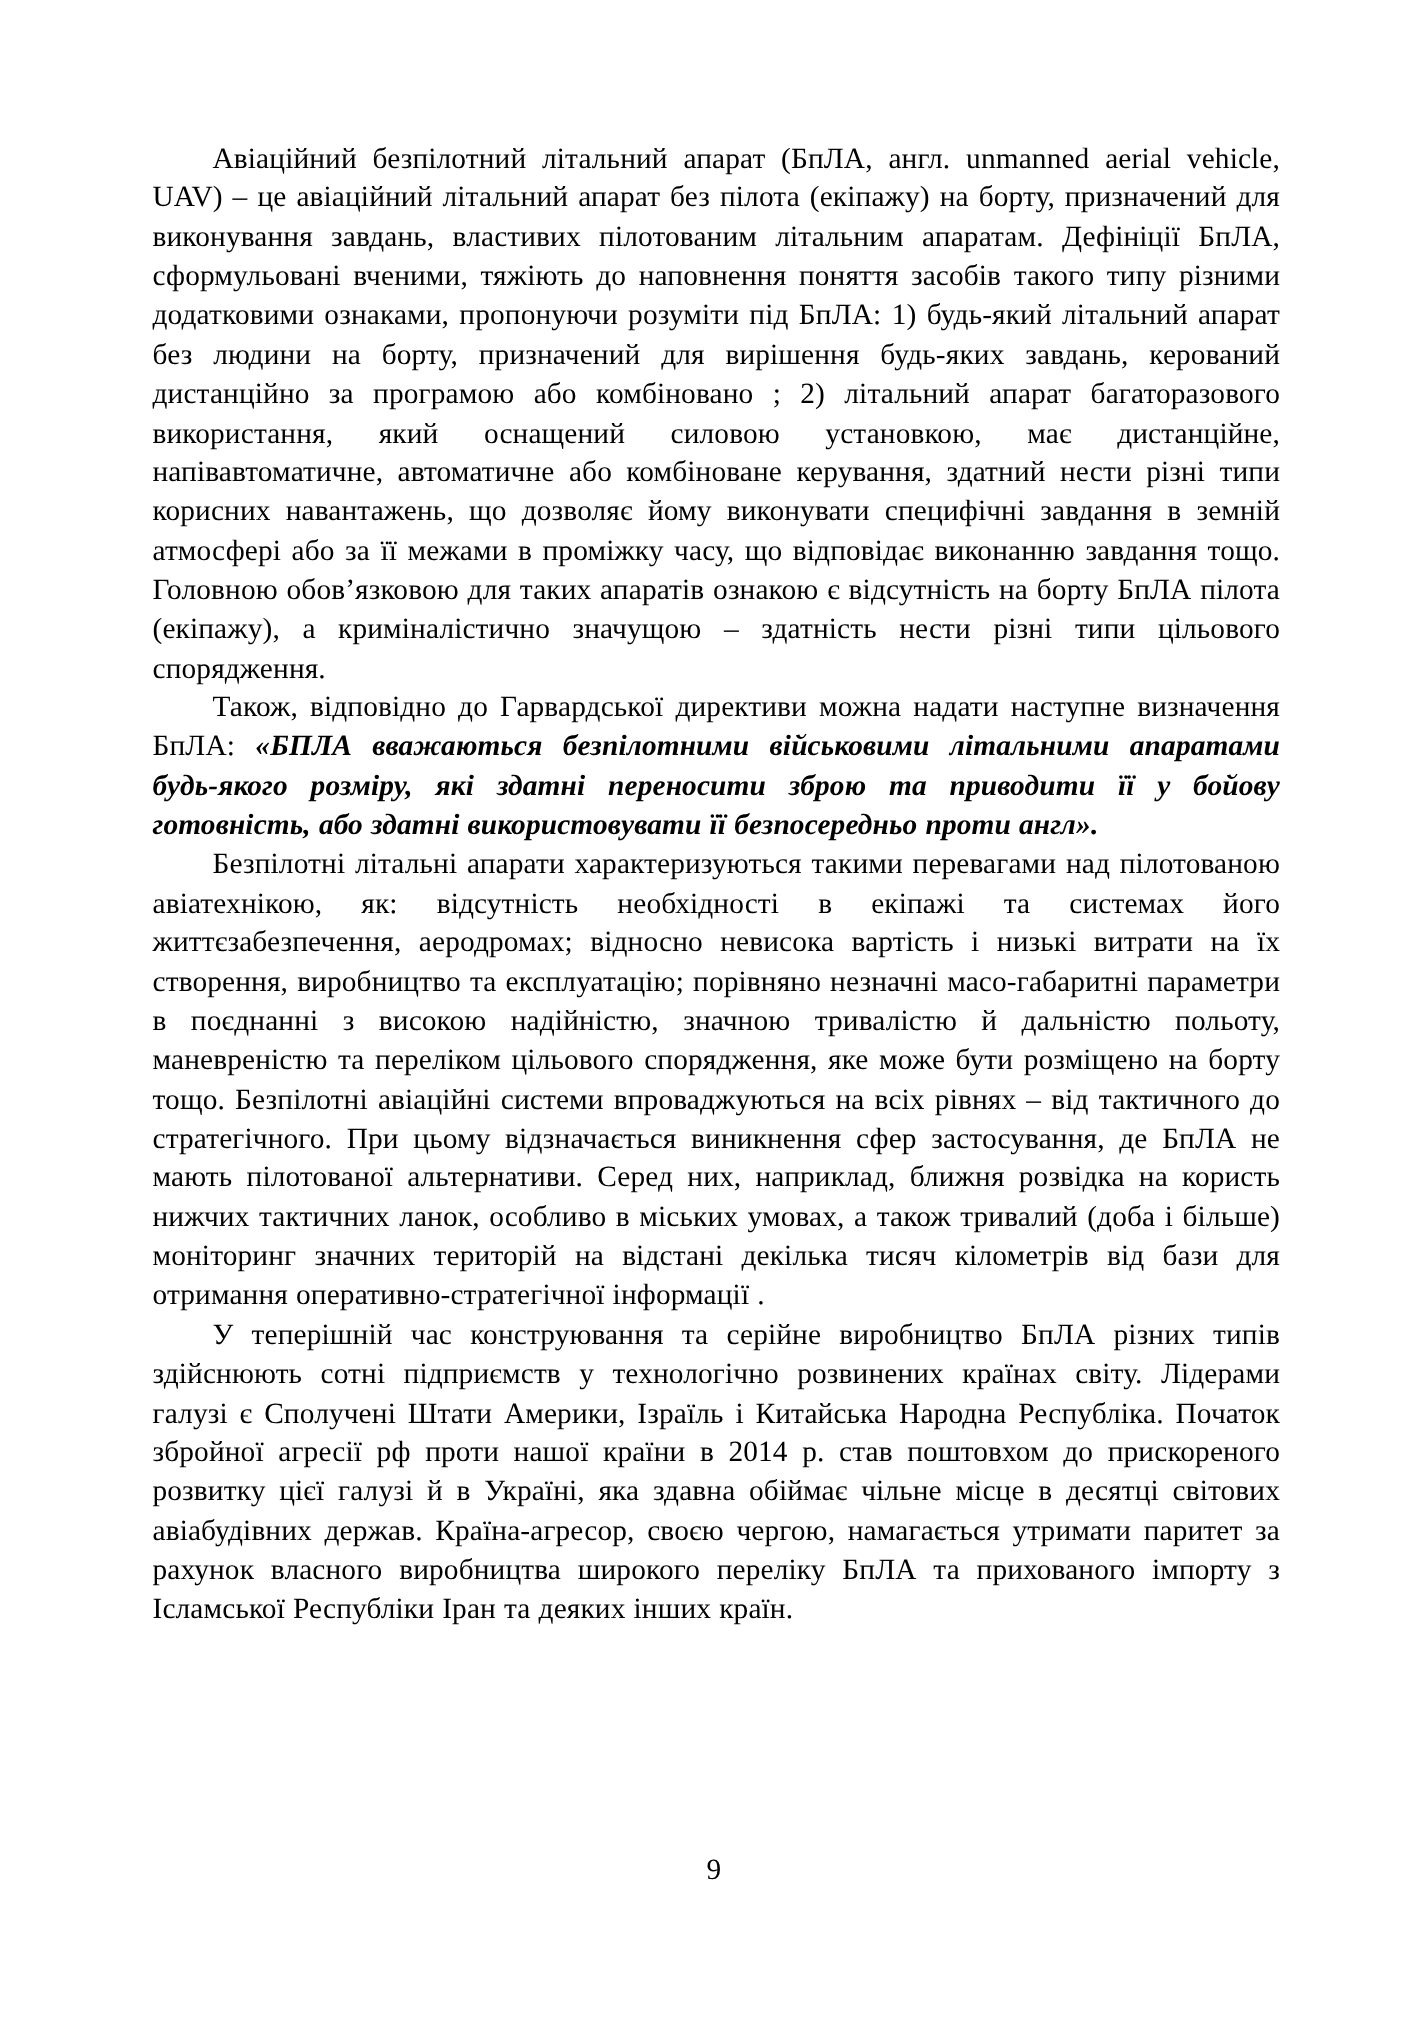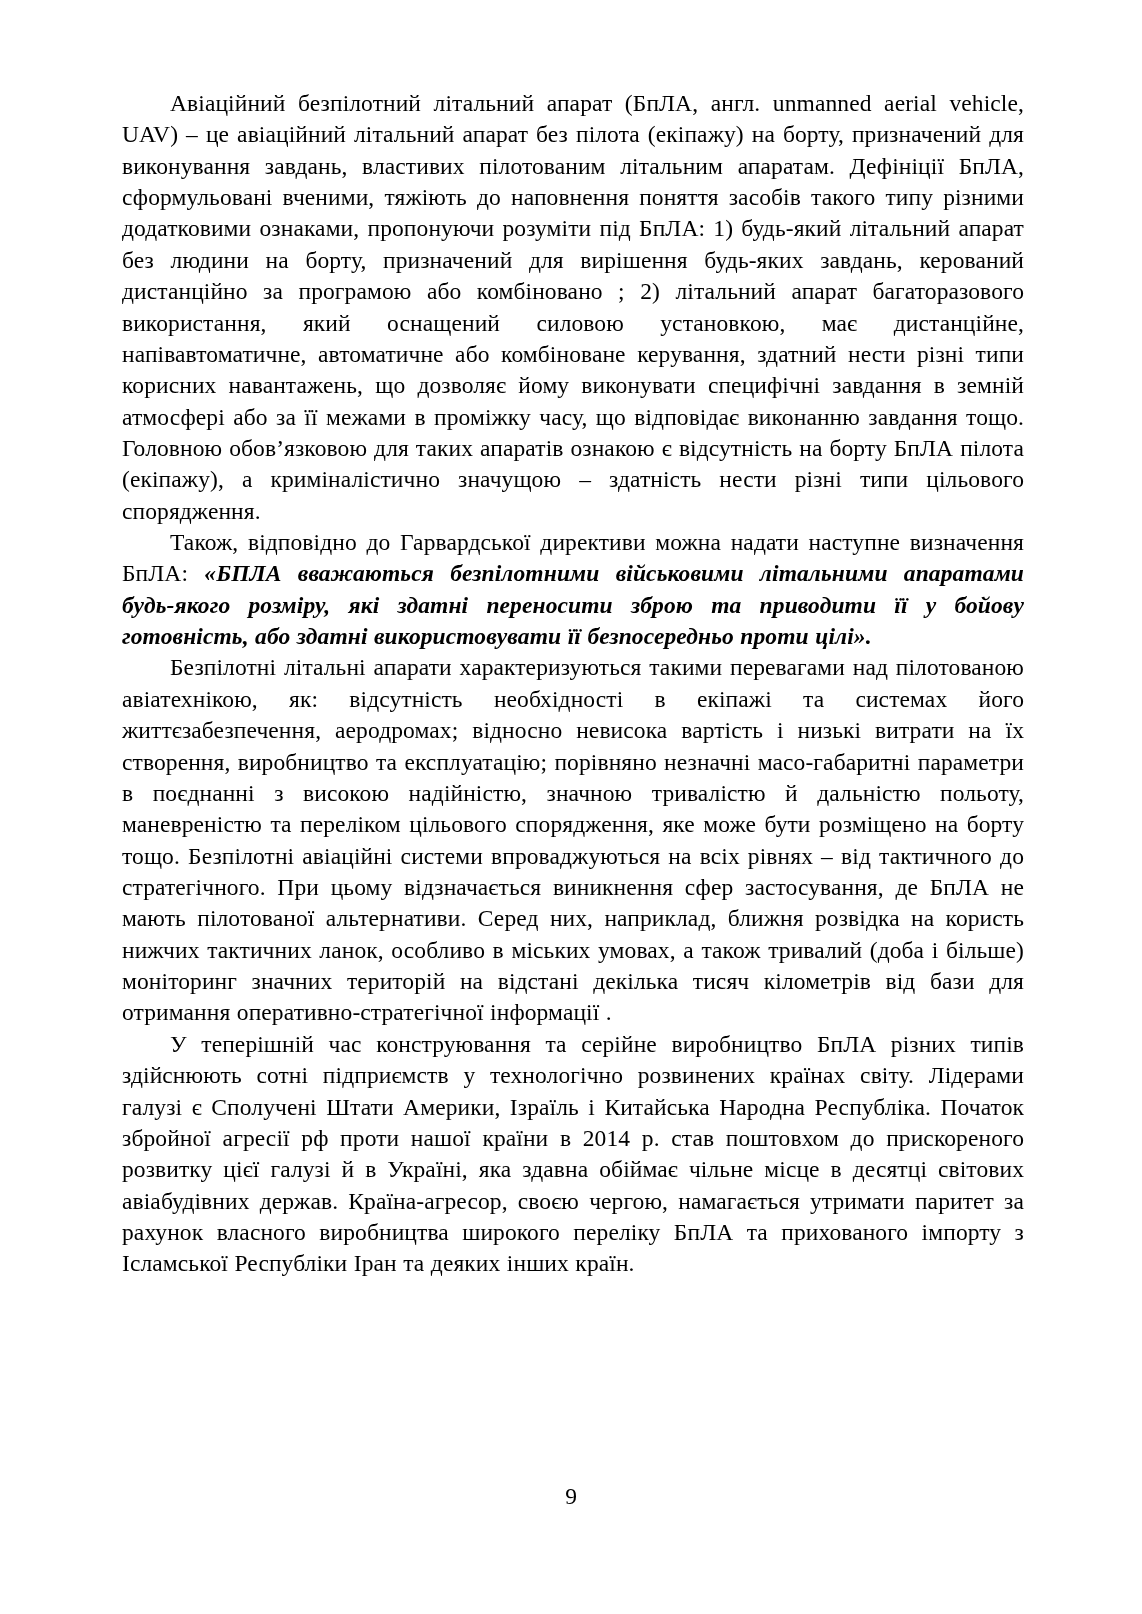--- a/index.html
+++ b/index.html
@@ -6,21 +6,21 @@
     margin: 0;
     padding: 0;
     background: #ffffff;
   }
   .page {
     width: 1142px;
     height: 1614px;
     box-sizing: border-box;
     background: #ffffff;
     position: relative;
-    padding: 88px 118px 0 122px;
+    padding: 112px 118px 0 122px;
     font-family: "Liberation Serif", "DejaVu Serif", serif;
     color: #000000;
   }
   .body-text p {
     margin: 0;
     font-size: 23.5px;
     line-height: 1.335;
     text-align: justify;
     text-indent: 48px;
     letter-spacing: 0.1px;
@@ -46,21 +46,21 @@
 </style>
 </head>
 <body>
 
 <div class="page">
 
   <div class="body-text">
 
     <p>Авіаційний безпілотний літальний апарат (БпЛА, англ. unmanned aerial vehicle, UAV) – це авіаційний літальний апарат без пілота (екіпажу) на борту, призначений для виконування завдань, властивих пілотованим літальним апаратам. Дефініції БпЛА, сформульовані вченими, тяжіють до наповнення поняття засобів такого типу різними додатковими ознаками, пропонуючи розуміти під БпЛА: 1) будь-який літальний апарат без людини на борту, призначений для вирішення будь-яких завдань, керований дистанційно за програмою або комбіновано ; 2) літальний апарат багаторазового використання, який оснащений силовою установкою, має дистанційне, напівавтоматичне, автоматичне або комбіноване керування, здатний нести різні типи корисних навантажень, що дозволяє йому виконувати специфічні завдання в земній атмосфері або за її межами в проміжку часу, що відповідає виконанню завдання тощо. Головною обов’язковою для таких апаратів ознакою є відсутність на борту БпЛА пілота (екіпажу), а криміналістично значущою – здатність нести різні типи цільового спорядження.</p>
 
-    <p class="cont"><span>Також, відповідно до Гарвардської директиви можна надати наступне визначення БпЛА: </span><span class="quote-italic">«БПЛА вважаються безпілотними військовими літальними апаратами будь-якого розміру, які здатні переносити зброю та приводити її у бойову готовність, або здатні використовувати її безпосередньо проти цілі».</span></p>
+    <p class="cont"><span>Також, відповідно до Гарвардської директиви можна надати наступне визначення БпЛА: </span><span class="quote-italic">«БПЛА вважаються безпілотними військовими літальними апаратами будь-якого розміру, які здатні переносити зброю та приводити її у бойову готовність, або здатні використовувати її безпосередньо проти англ».</span></p>
 
     <p>Безпілотні літальні апарати характеризуються такими перевагами над пілотованою авіатехнікою, як: відсутність необхідності в екіпажі та системах його життєзабезпечення, аеродромах; відносно невисока вартість і низькі витрати на їх створення, виробництво та експлуатацію; порівняно незначні масо-габаритні параметри в поєднанні з високою надійністю, значною тривалістю й дальністю польоту, маневреністю та переліком цільового спорядження, яке може бути розміщено на борту тощо. Безпілотні авіаційні системи впроваджуються на всіх рівнях – від тактичного до стратегічного. При цьому відзначається виникнення сфер застосування, де БпЛА не мають пілотованої альтернативи. Серед них, наприклад, ближня розвідка на користь нижчих тактичних ланок, особливо в міських умовах, а також тривалий (доба і більше) моніторинг значних територій на відстані декілька тисяч кілометрів від бази для отримання оперативно-стратегічної інформації .</p>
 
     <p>У теперішній час конструювання та серійне виробництво БпЛА різних типів здійснюють сотні підприємств у технологічно розвинених країнах світу. Лідерами галузі є Сполучені Штати Америки, Ізраїль і Китайська Народна Республіка. Початок збройної агресії рф проти нашої країни в 2014 р. став поштовхом до прискореного розвитку цієї галузі й в Україні, яка здавна обіймає чільне місце в десятці світових авіабудівних держав. Країна-агресор, своєю чергою, намагається утримати паритет за рахунок власного виробництва широкого переліку БпЛА та прихованого імпорту з Ісламської Республіки Іран та деяких інших країн.</p>
 
 
   </div>
 
   <div class="page-number">9</div>
 

